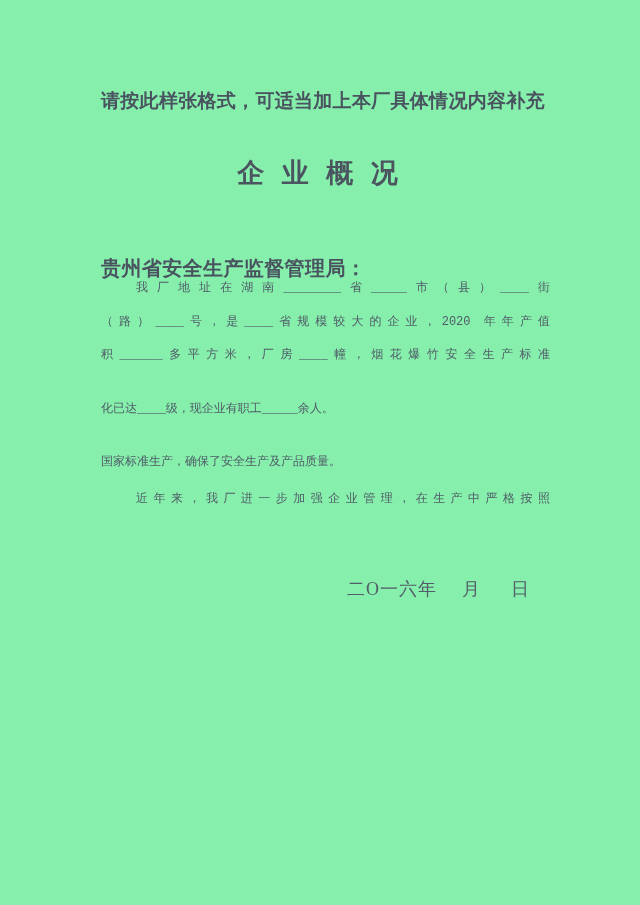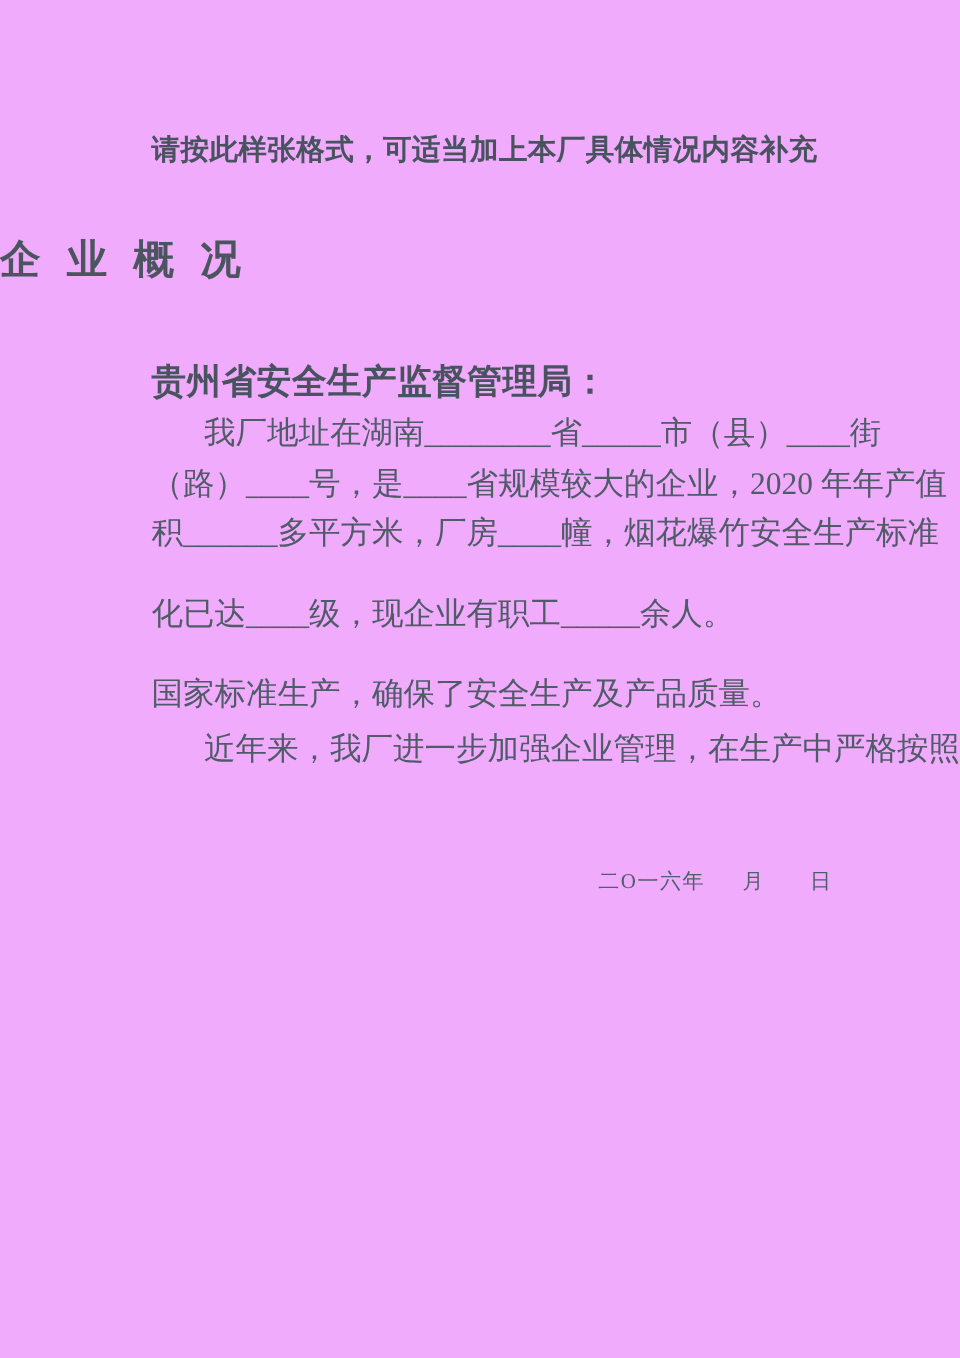--- a/index.html
+++ b/index.html
@@ -1,85 +1,86 @@
 <!DOCTYPE html>
 <html><head>
 <meta charset="utf-8">
 <style>
   * { margin: 0; padding: 0; box-sizing: border-box; }
   html, body { background: #ffffff; }
   .page {
     position: relative;
     width: 640px;
     height: 905px;
-    background: #f0abfc;
+    background: #86efac;
     overflow: hidden;
     font-family: "Liberation Serif", "DejaVu Serif", serif;
   }
   .notice {
     position: absolute;
     top: 85px;
     left: 101px;
     right: 88px;
     font-weight: 700;
     font-size: 19px;
     line-height: 31px;
     letter-spacing: 0.3px;
     color: #49535f;
   }
   .notice-line { white-space: nowrap; }
   .doc-title {
     position: absolute;
     top: 155px;
     left: 0;
     width: 100%;
-    text-align: left;
+    text-align: center;
     font-family: "Liberation Sans", "DejaVu Sans", sans-serif;
     font-weight: 700;
     font-size: 27px;
     line-height: 37px;
     letter-spacing: 5px;
     color: #4b555f;
   }
   .recipient {
     position: absolute;
-    top: 238px;
+    top: 252px;
     left: 101px;
     font-weight: 700;
-    font-size: 23px;
+    font-size: 20px;
     line-height: 33px;
     letter-spacing: 0.4px;
     color: #49535f;
   }
   .body-block {
     position: absolute;
     top: 272px;
     left: 101px;
     width: 449px;
-    font-size: 21px;
+    font-size: 12px;
     color: #505b68;
+    font-family: Liberation Mono, monospace;
   }
   .bline {
     line-height: 33.6px;
     white-space: nowrap;
     text-align: justify;
     text-align-last: justify;
   }
   .bline.last { text-align: left; text-align-last: left; margin-top: 20px; }
   .bline.indent { text-indent: 35px; }
   .para2 { margin-top: 3px; }
   .date-line {
     position: absolute;
     top: 574px;
     left: 0;
     width: 100%;
     display: flex;
     justify-content: flex-end;
-    padding-right: 85px;
-    font-size: 14px;
+    padding-right: 110px;
+    font-size: 18px;
     line-height: 30px;
     letter-spacing: 1px;
     color: #525d69;
   }
   .date-month { margin-left: 25px; }
   .date-day { margin-left: 30px; }
 </style>
 </head>
 <body>
 

